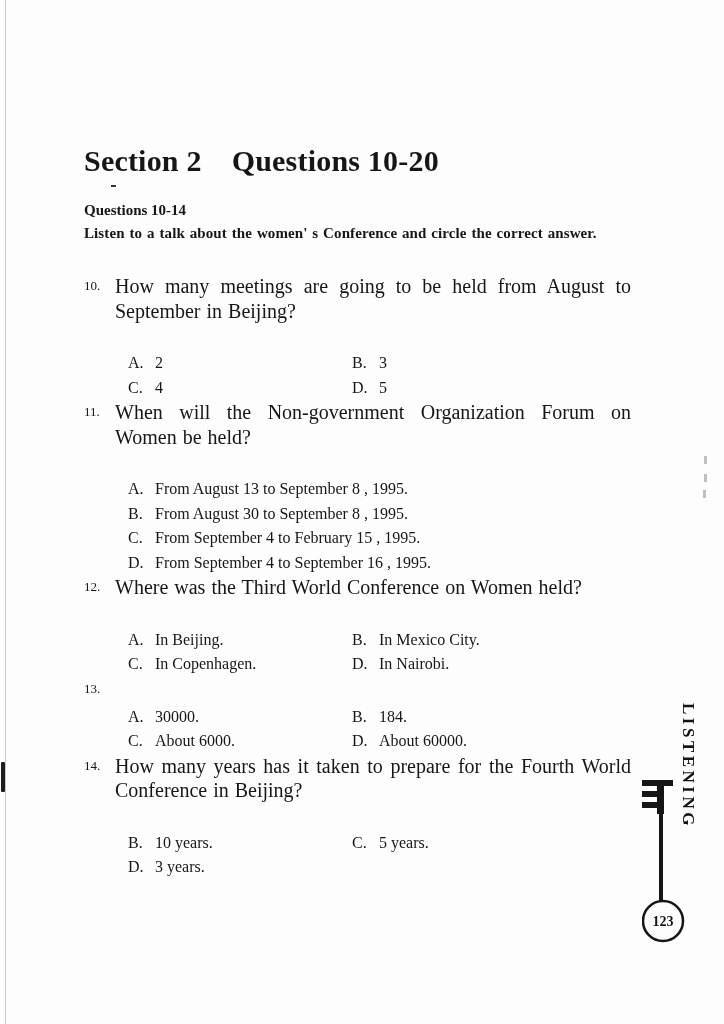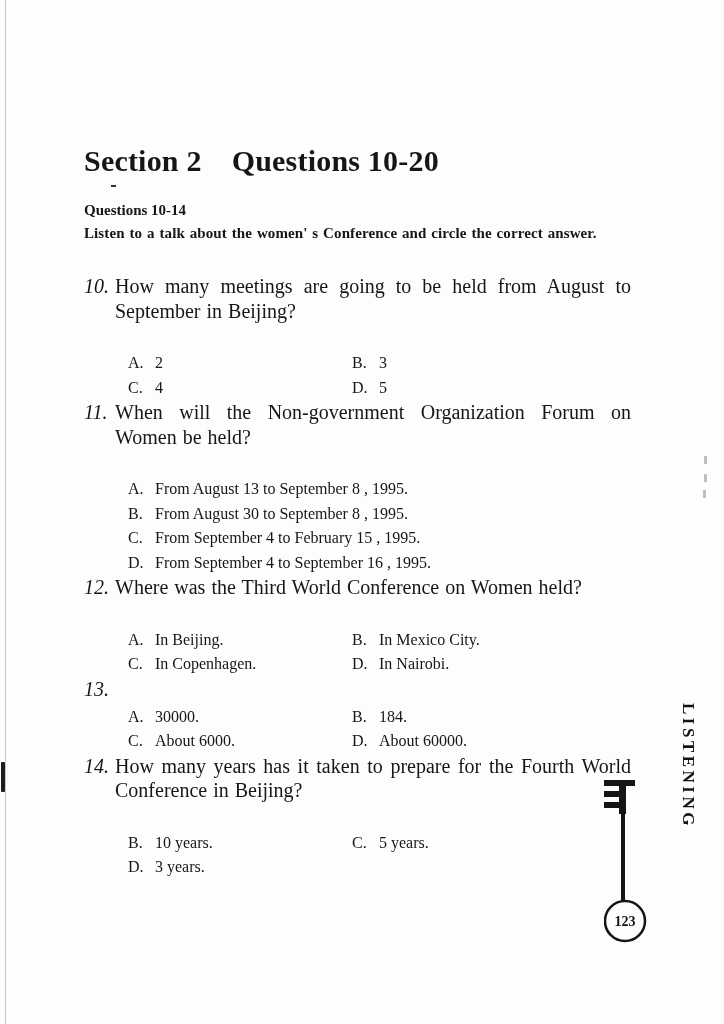--- a/index.html
+++ b/index.html
@@ -22,36 +22,36 @@
 
   .content { position:absolute; left:84px; top:146px; width:547px; }
 
   .title { font-size:30px; font-weight:bold; letter-spacing:0.2px; line-height:30px; margin-bottom:24px; white-space:nowrap; }
   .title .range { margin-left:30px; }
 
   .subsection { font-size:15px; font-weight:bold; line-height:21px; margin-bottom:2px; }
   .instructions { font-size:15px; font-weight:bold; line-height:21px; margin-bottom:30px; letter-spacing:0.1px; word-spacing:1px; }
 
   .question { display:flex; }
-  .qnum { width:31px; flex-shrink:0; font-size:20px; line-height:24.5px;font-style:italic; }
+  .qnum { width:31px; flex-shrink:0; font-size:13px; line-height:24.5px; }
   .qbody { flex:1; min-width:0; }
   .qtext { font-size:20px; line-height:24.5px; text-align:justify; word-spacing:1px; }
   .options { padding-left:13px;margin-top:28px; }
   .options.two-col { display:grid; grid-template-columns:224px auto; }
   .option { font-size:16px; line-height:24.5px; white-space:nowrap; }
   .option .letter { display:inline-block; width:27px; }
 
   
   .vertical-label {
     position:absolute; left:698px; top:703px;
     transform:rotate(90deg); transform-origin:0 0;
     font-size:17px; font-weight:bold; letter-spacing:3.5px;
     white-space:nowrap; color:#131313;
   }
-  .key-ornament { position:absolute; left:604px; top:780px; width:48px; height:168px; }
+  .key-ornament { position:absolute; left:642px; top:780px; width:48px; height:168px; }
   .key-ornament svg { display:block; }
 </style>
 </head>
 <body>
 
 <div class="edge-line"></div>
 <div class="left-mark"></div>
 <div class="title-dot"></div>
 <div class="right-dash rd1"></div>
 <div class="right-dash rd2"></div>

